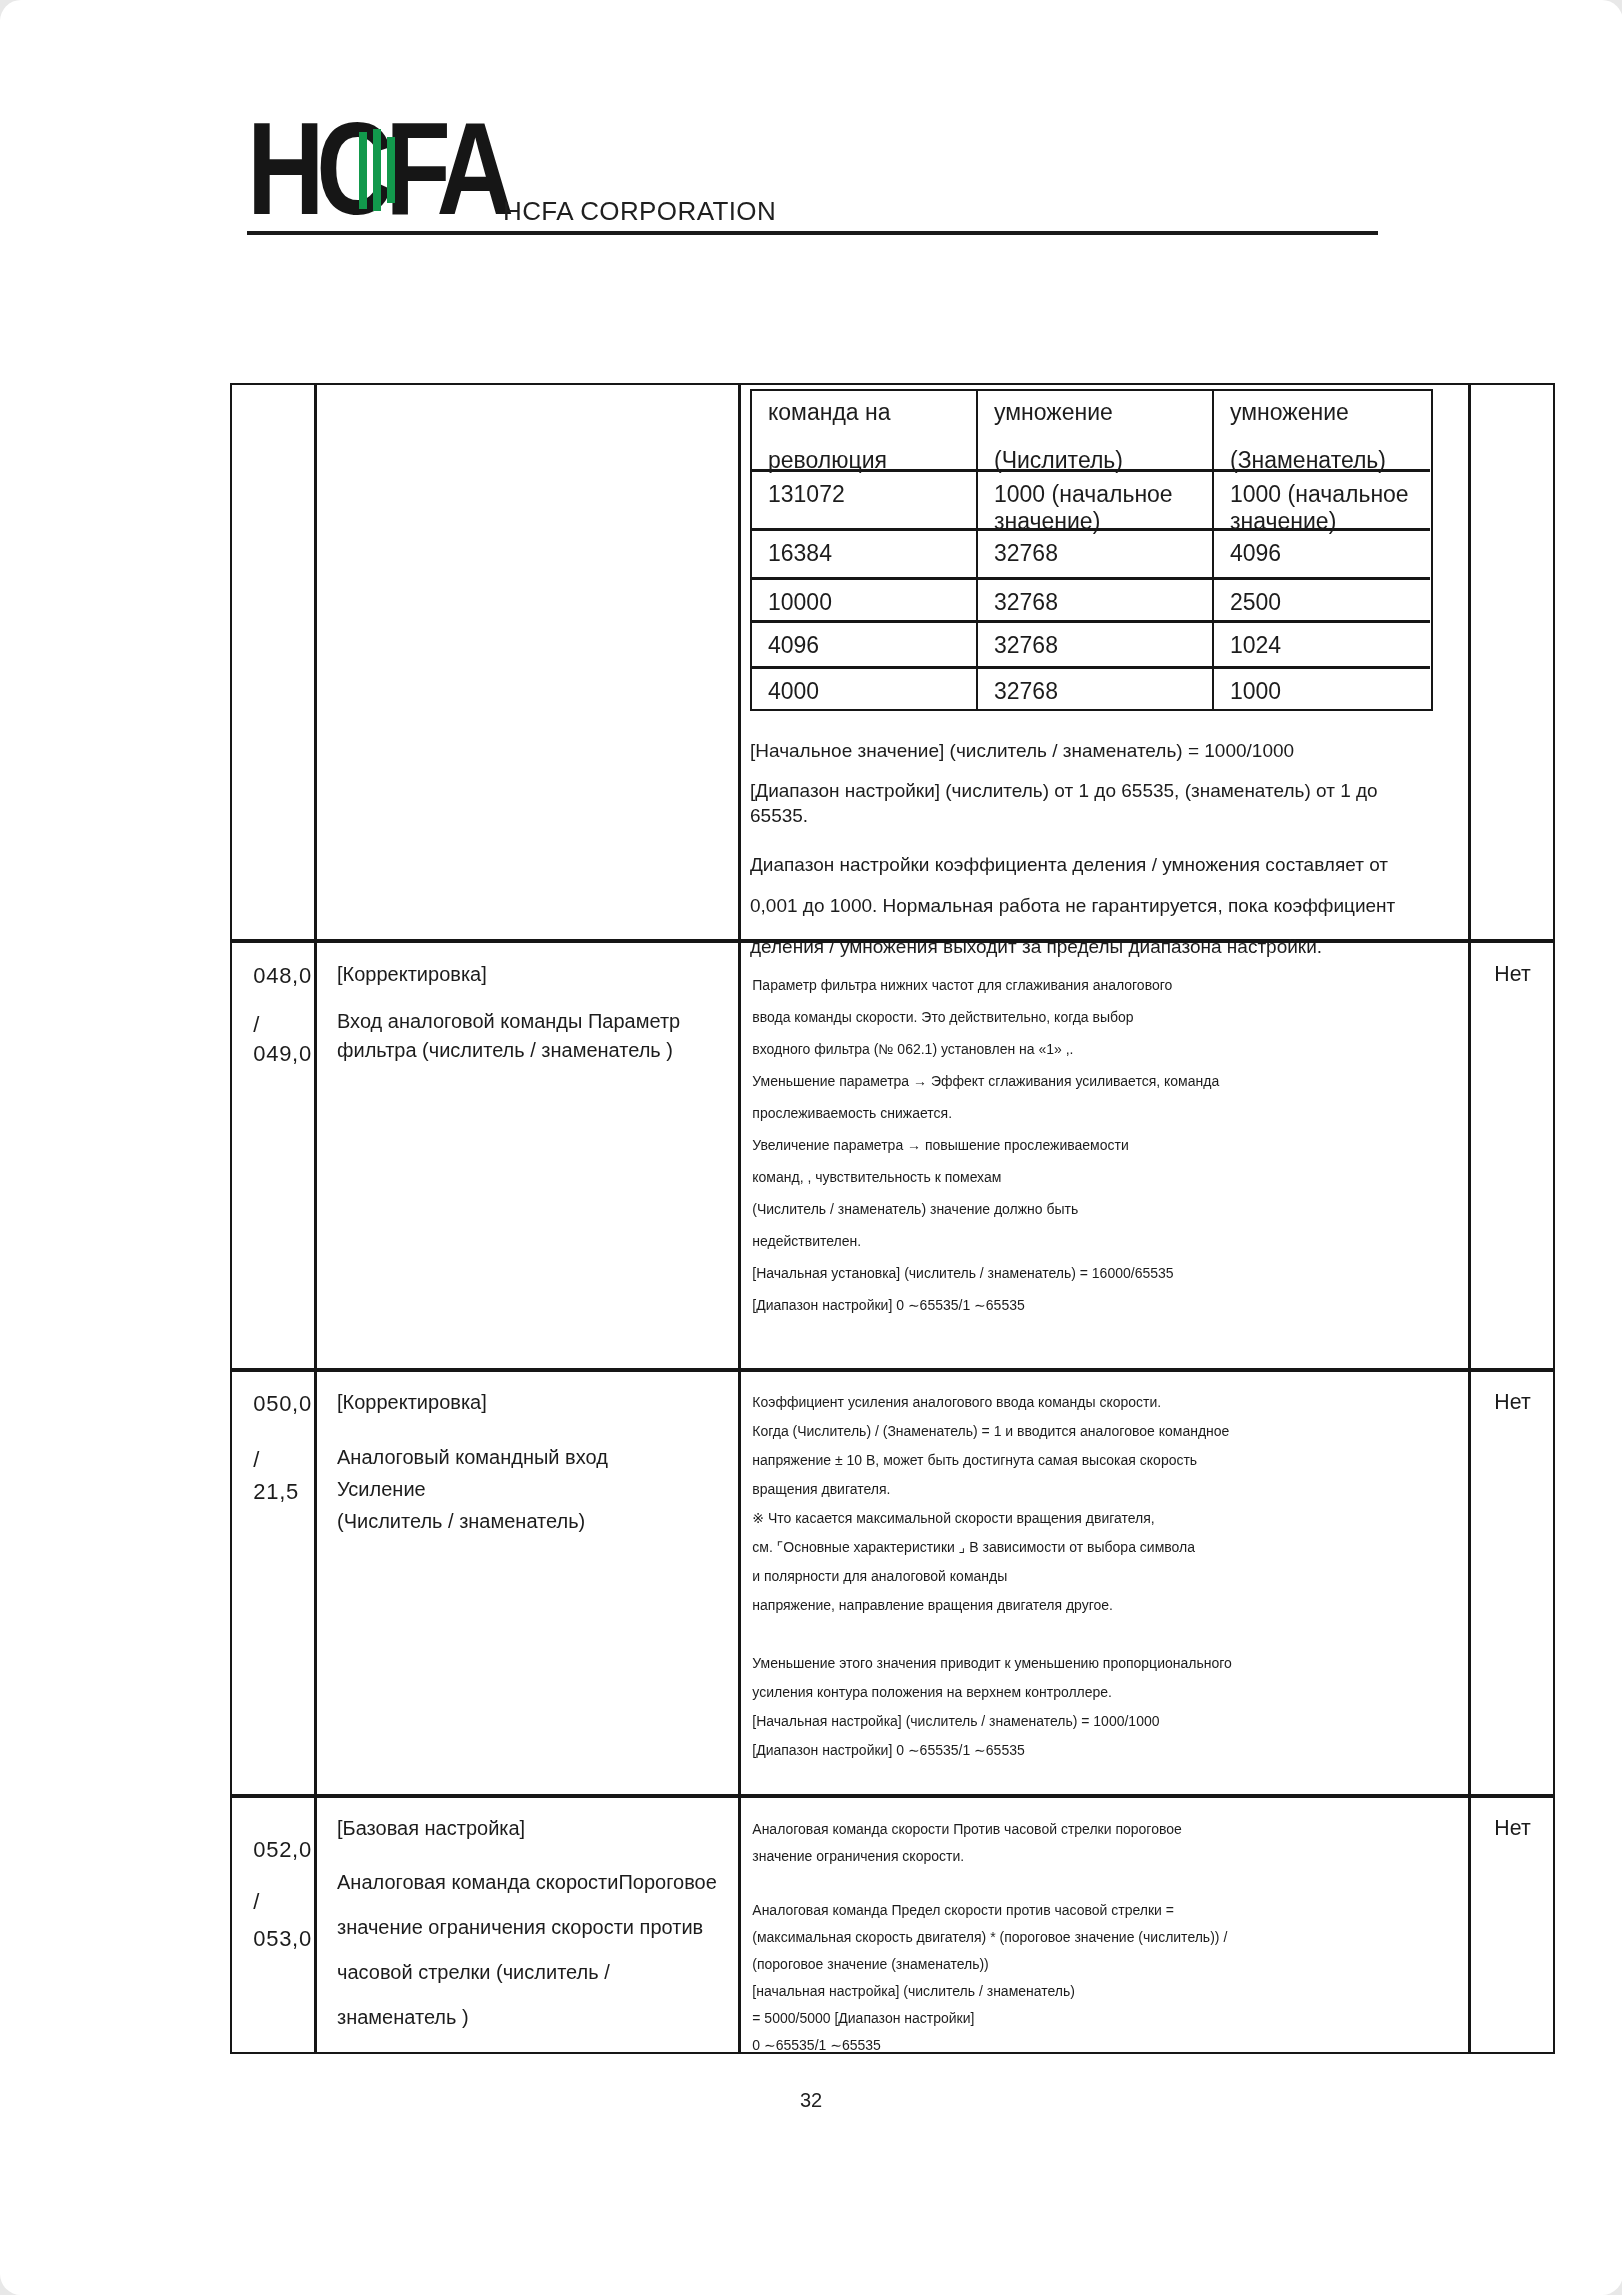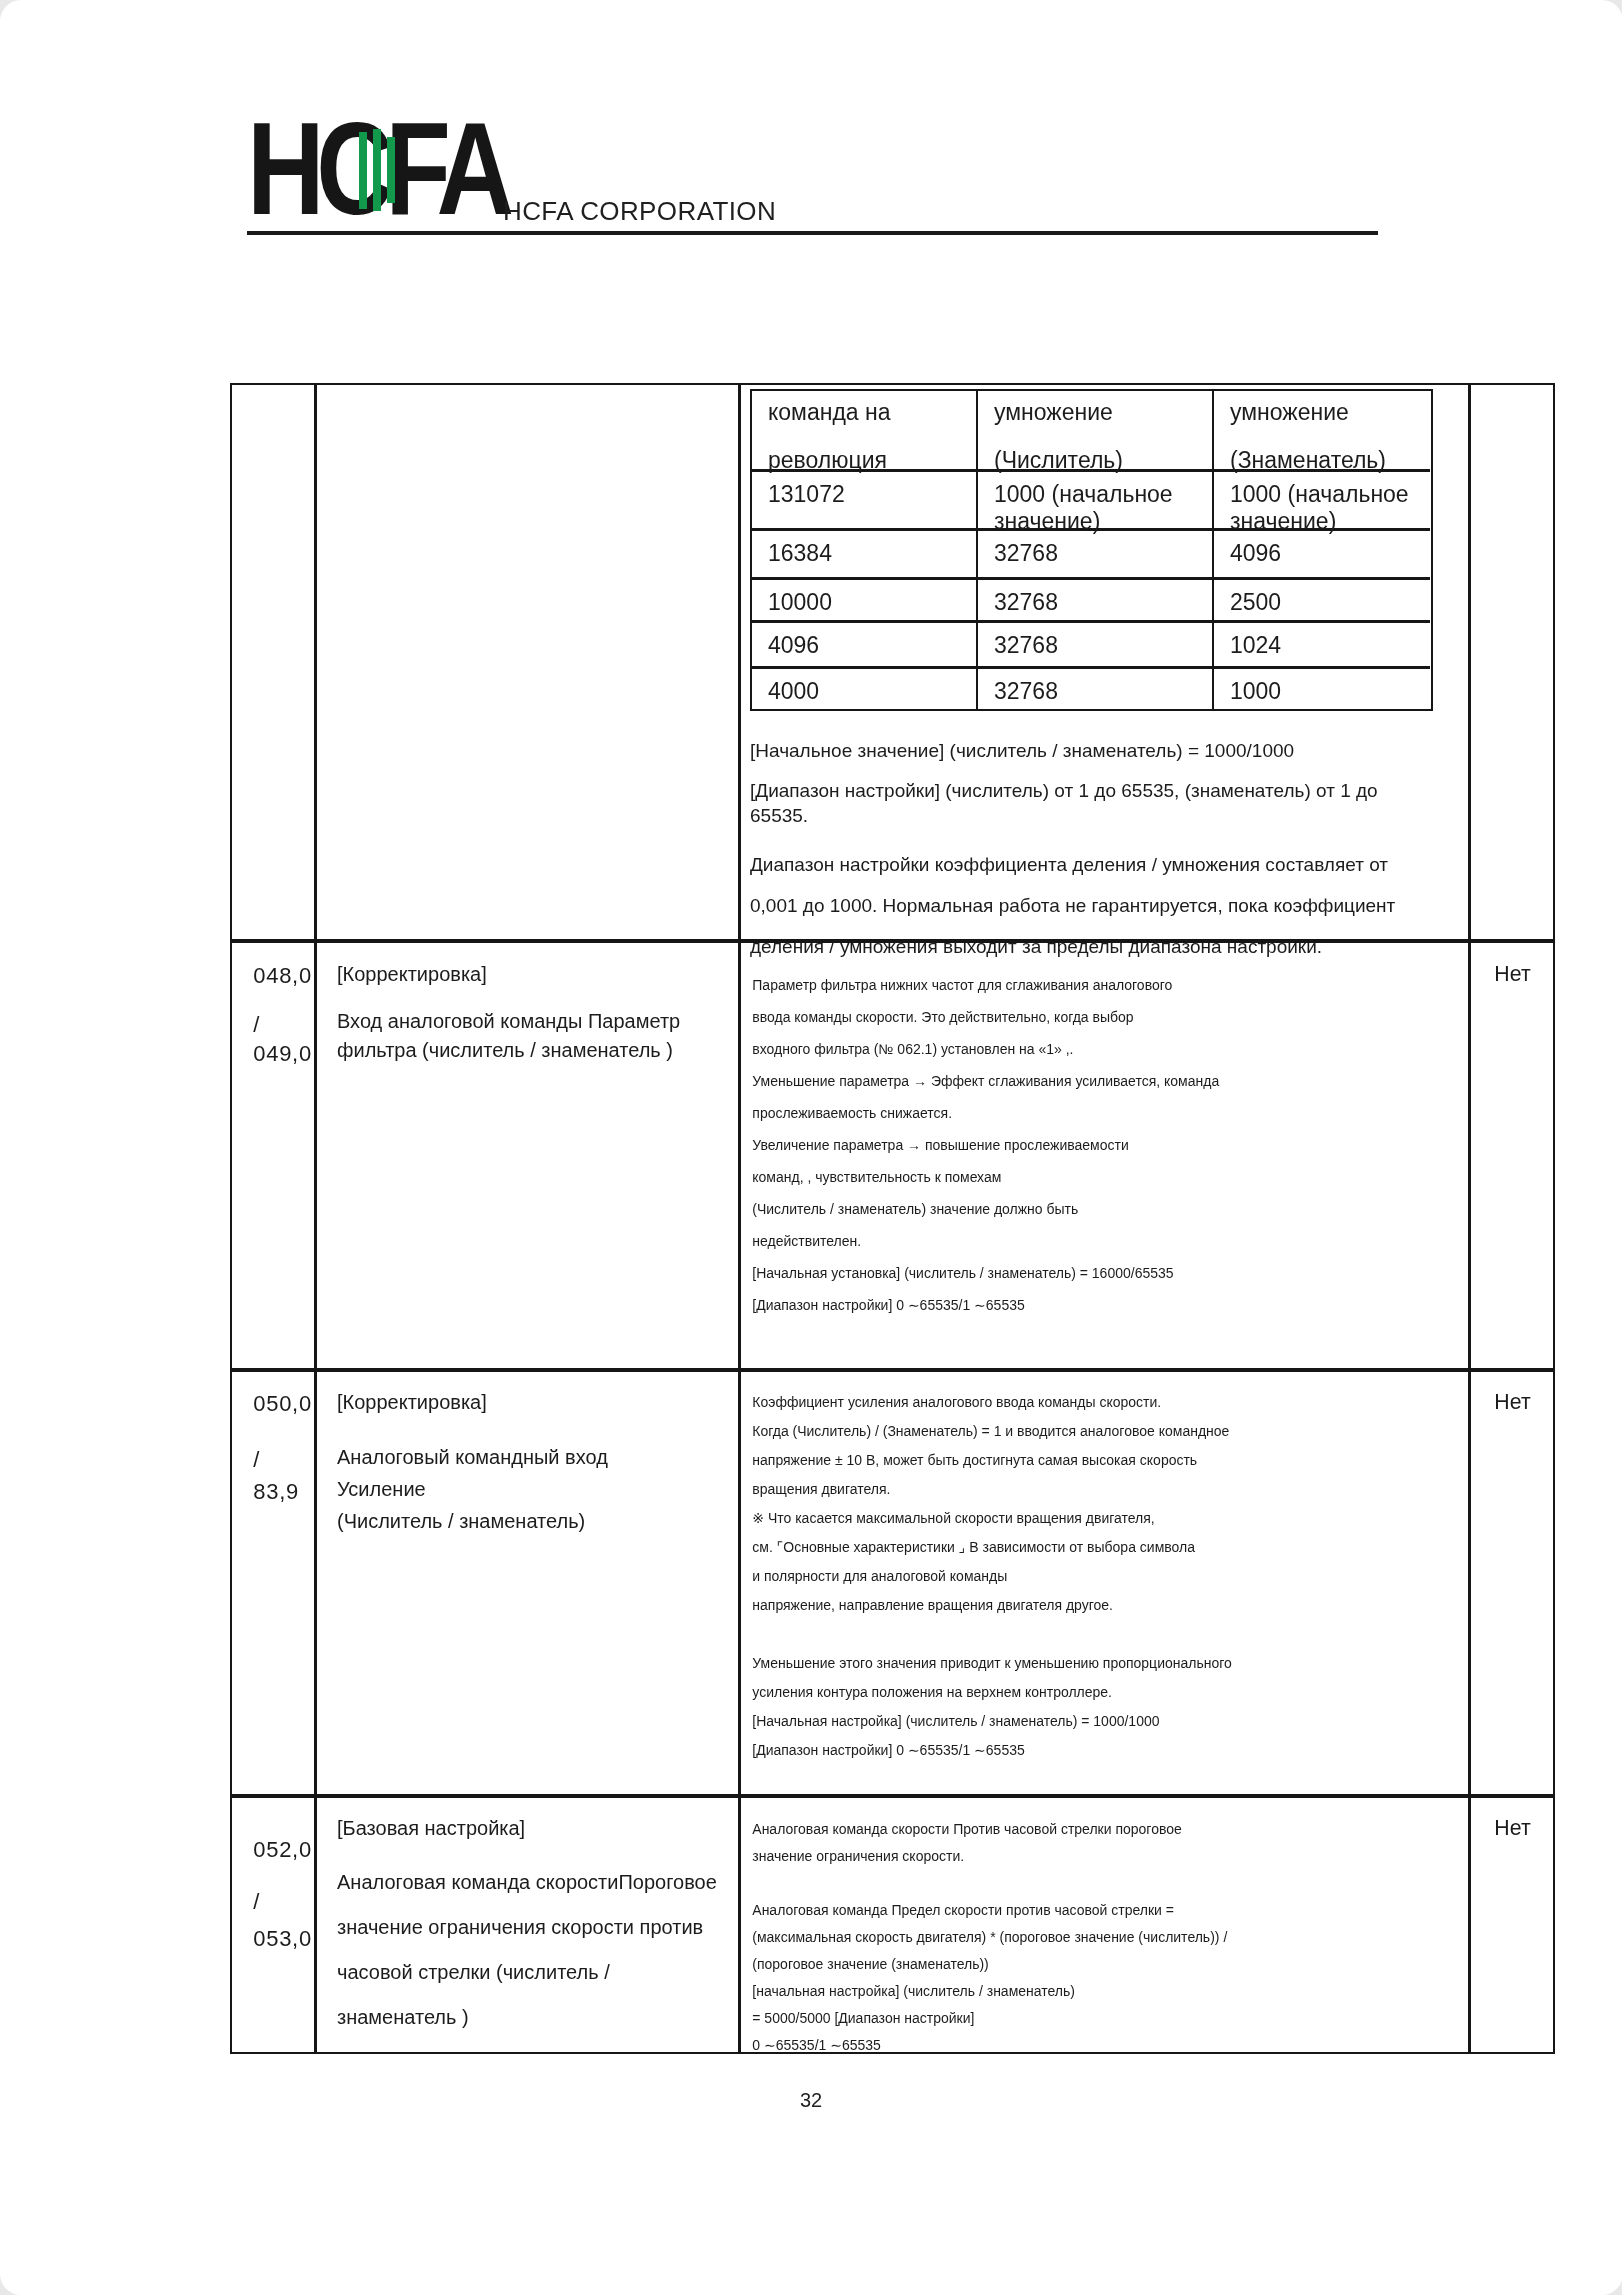--- a/index.html
+++ b/index.html
@@ -178,21 +178,21 @@
         <div class="ln">недействителен.</div>
         <div class="ln">[Начальная установка] (числитель / знаменатель) = 16000/65535</div>
         <div class="ln">[Диапазон настройки] 0 ∼65535/1 ∼65535</div>
       </div>
     <div class="cell notecell note1">Нет</div>
 
     <div class="cell idcell id2 rB">
       <div class="ghead ln">050,0</div>
       <div class="idlines">
           <div class="ln">/</div>
-          <div class="ln">83,9</div>
+          <div class="ln">21,5</div>
         </div>
     </div>
     <div class="cell labcell lab2 rB">
       <div class="ghead ln">[Корректировка]</div>
       <div class="lablines">
           <div class="ln">Аналоговый командный вход</div>
           <div class="ln">Усиление</div>
           <div class="ln">(Числитель / знаменатель)</div>
         </div>
     </div>

